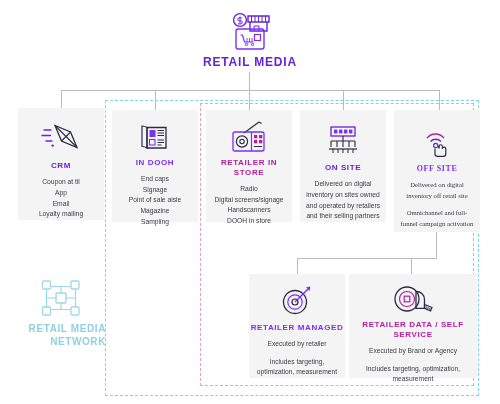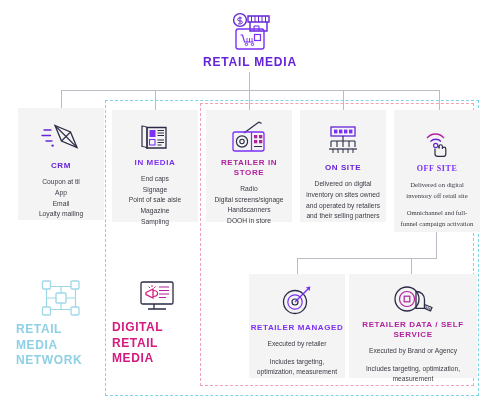--- a/index.html
+++ b/index.html
@@ -58,21 +58,21 @@
   }
   #root .title{
     font-size:12px;font-weight:bold;letter-spacing:.8px;color:#6524d6;margin-top:3px;
   }
 
   
   .legend{
     position:absolute;display:flex;flex-direction:column;align-items:center;width:90px;
   }
   .legend .title{
-    font-size:12px;font-weight:bold;letter-spacing:.6px;text-align:left;line-height:1.3;margin-top:4px;
+    font-size:10px;font-weight:bold;letter-spacing:.6px;text-align:right;line-height:1.3;margin-top:4px;
   }
   svg{display:block;overflow:visible;}
 </style>
 </head>
 <body>
 
 <div id="canvas">
 
   <div class="scope" id="scope-blue"></div>
   <div class="scope" id="scope-pink"></div>
@@ -134,21 +134,21 @@
     <div class="icon">
       <svg width="36" height="36" viewBox="0 0 36 36">
         <path d="M5 7c3 0 5 1.5 5 1.5V29s-2-1.5-5-1.5z" stroke="#2b2b45" stroke-width="1.2" fill="none"></path>
         <path d="M10 8.5h19V29H10z" stroke="#2b2b45" stroke-width="1.3" fill="none"></path>
         <rect x="12.5" y="11" width="6" height="7" fill="#7b2ff7"></rect>
         <path d="M20.5 11.5h6.5M20.5 14h6.5M20.5 16.5h6.5" stroke="#2b2b45" stroke-width="1"></path>
         <rect x="12.5" y="20.5" width="5.5" height="5.5" stroke="#7b2ff7" stroke-width="1.1" fill="none"></rect>
         <path d="M20.5 21h6.5M20.5 23.5h6.5M20.5 26h4" stroke="#2b2b45" stroke-width="1"></path>
       </svg>
     </div>
-    <div class="title t-violet">IN MEDIA</div>
+    <div class="title t-violet">IN DOOH</div>
     <div class="lines">
       <div>End caps</div>
       <div>Signage</div>
       <div>Point of sale aisle</div>
       <div>Magazine</div>
       <div>Sampling</div>
     </div>
   </div>
 
   <div class="card" style="left:206px;top:110px;width:86px;height:112px;">
@@ -263,27 +263,14 @@
         <rect x="1.5" y="3" width="8" height="8" rx="1.2" stroke="#9ed7e8" stroke-width="1.3" fill="none"></rect>
         <rect x="30" y="3" width="8" height="8" rx="1.2" stroke="#9ed7e8" stroke-width="1.3" fill="none"></rect>
         <rect x="1.5" y="29" width="8" height="8" rx="1.2" stroke="#9ed7e8" stroke-width="1.3" fill="none"></rect>
         <rect x="30" y="29" width="8" height="8" rx="1.2" stroke="#9ed7e8" stroke-width="1.3" fill="none"></rect>
         <path d="M20 15V8.5M20 8.5H9.5M20 8.5h10M20 25v6.5M20 31.5H9.5M20 31.5h10M15 20H5.5M25 20h9.5M5.5 11v18M34.5 11v18" stroke="#9ed7e8" stroke-width="1.2" fill="none"></path>
       </svg>
     </div>
     <div class="title" style="color:#8ed0e4;">RETAIL MEDIA NETWORK</div>
   </div>
 
-  <div class="legend" style="left:112px;top:278px;">
-    <div class="icon">
-      <svg width="42" height="38" viewBox="0 0 42 38">
-        <rect x="5" y="4" width="32" height="22" rx="1.6" stroke="#2b2b45" stroke-width="1.3" fill="none"></rect>
-        <path d="M18 26v5M12 31h18" stroke="#2b2b45" stroke-width="1.3"></path>
-        <path d="M10 14.5l7-3.5v9l-7-3.5z" stroke="#d6197f" stroke-width="1.3" fill="none"></path>
-        <path d="M17 12.5c2.6 0 4.6 1.1 4.6 3s-2 3-4.6 3" stroke="#d6197f" stroke-width="1.2" fill="none"></path>
-        <path d="M23 9h10M23 12.5h10M23 16h10M23 19.5h7" stroke="#b1219e" stroke-width="1.1"></path>
-        <path d="M12.5 8.5l1.5 1.5M16 7v2M19.5 8.5l-1.4 1.4" stroke="#d6197f" stroke-width="1"></path>
-      </svg>
-    </div>
-    <div class="title" style="color:#d6197f;">DIGITAL RETAIL MEDIA</div>
-  </div>
 
 </div>
 
 </body></html>

